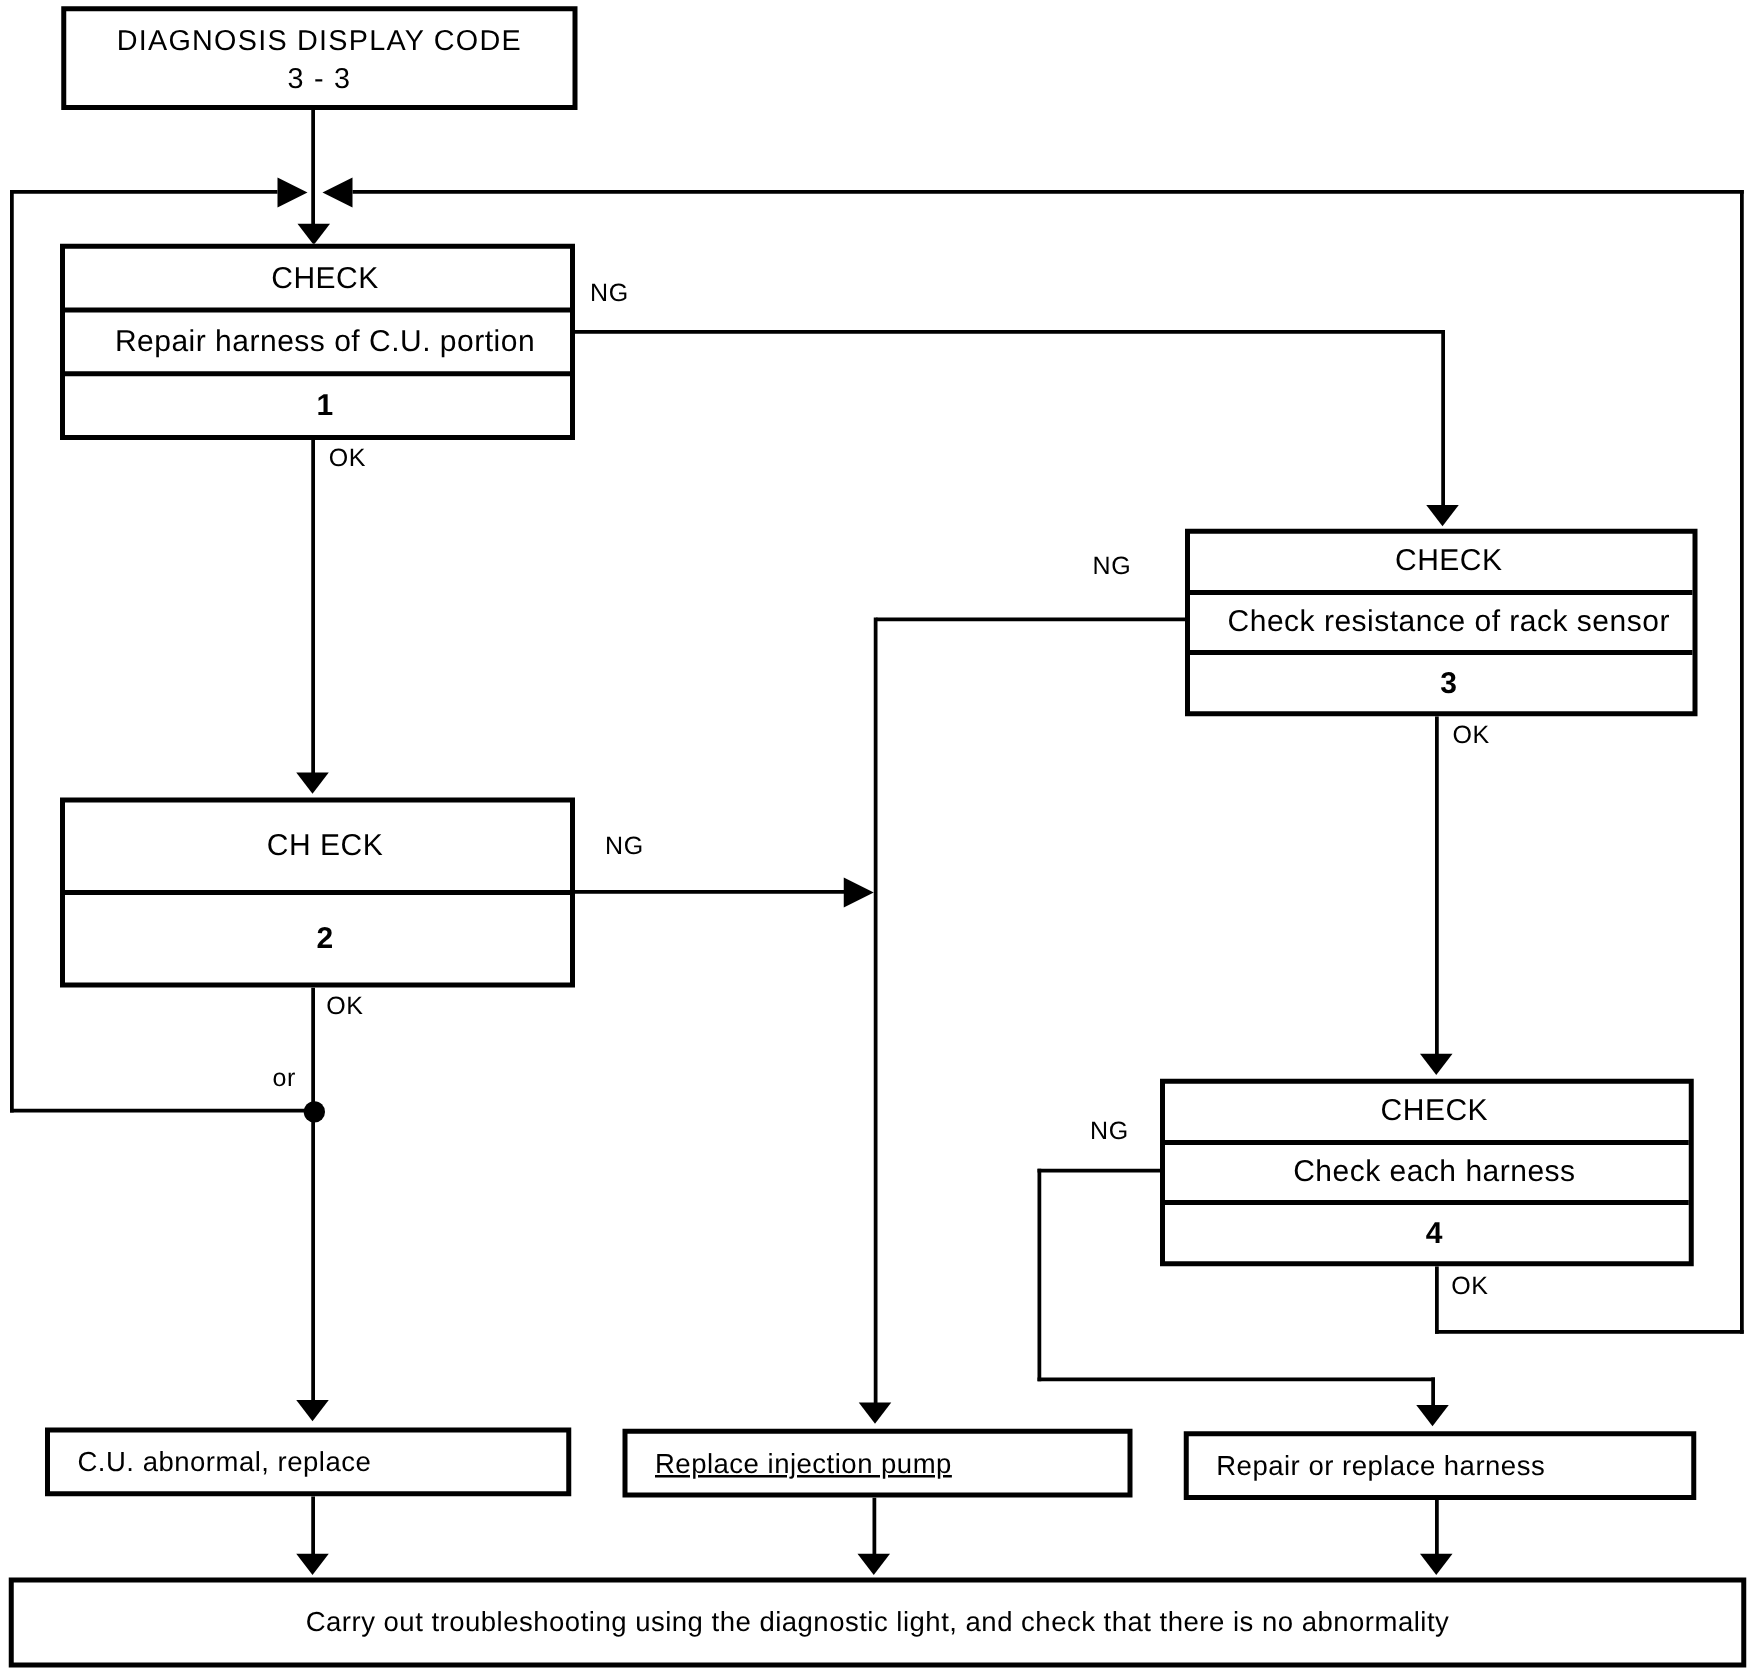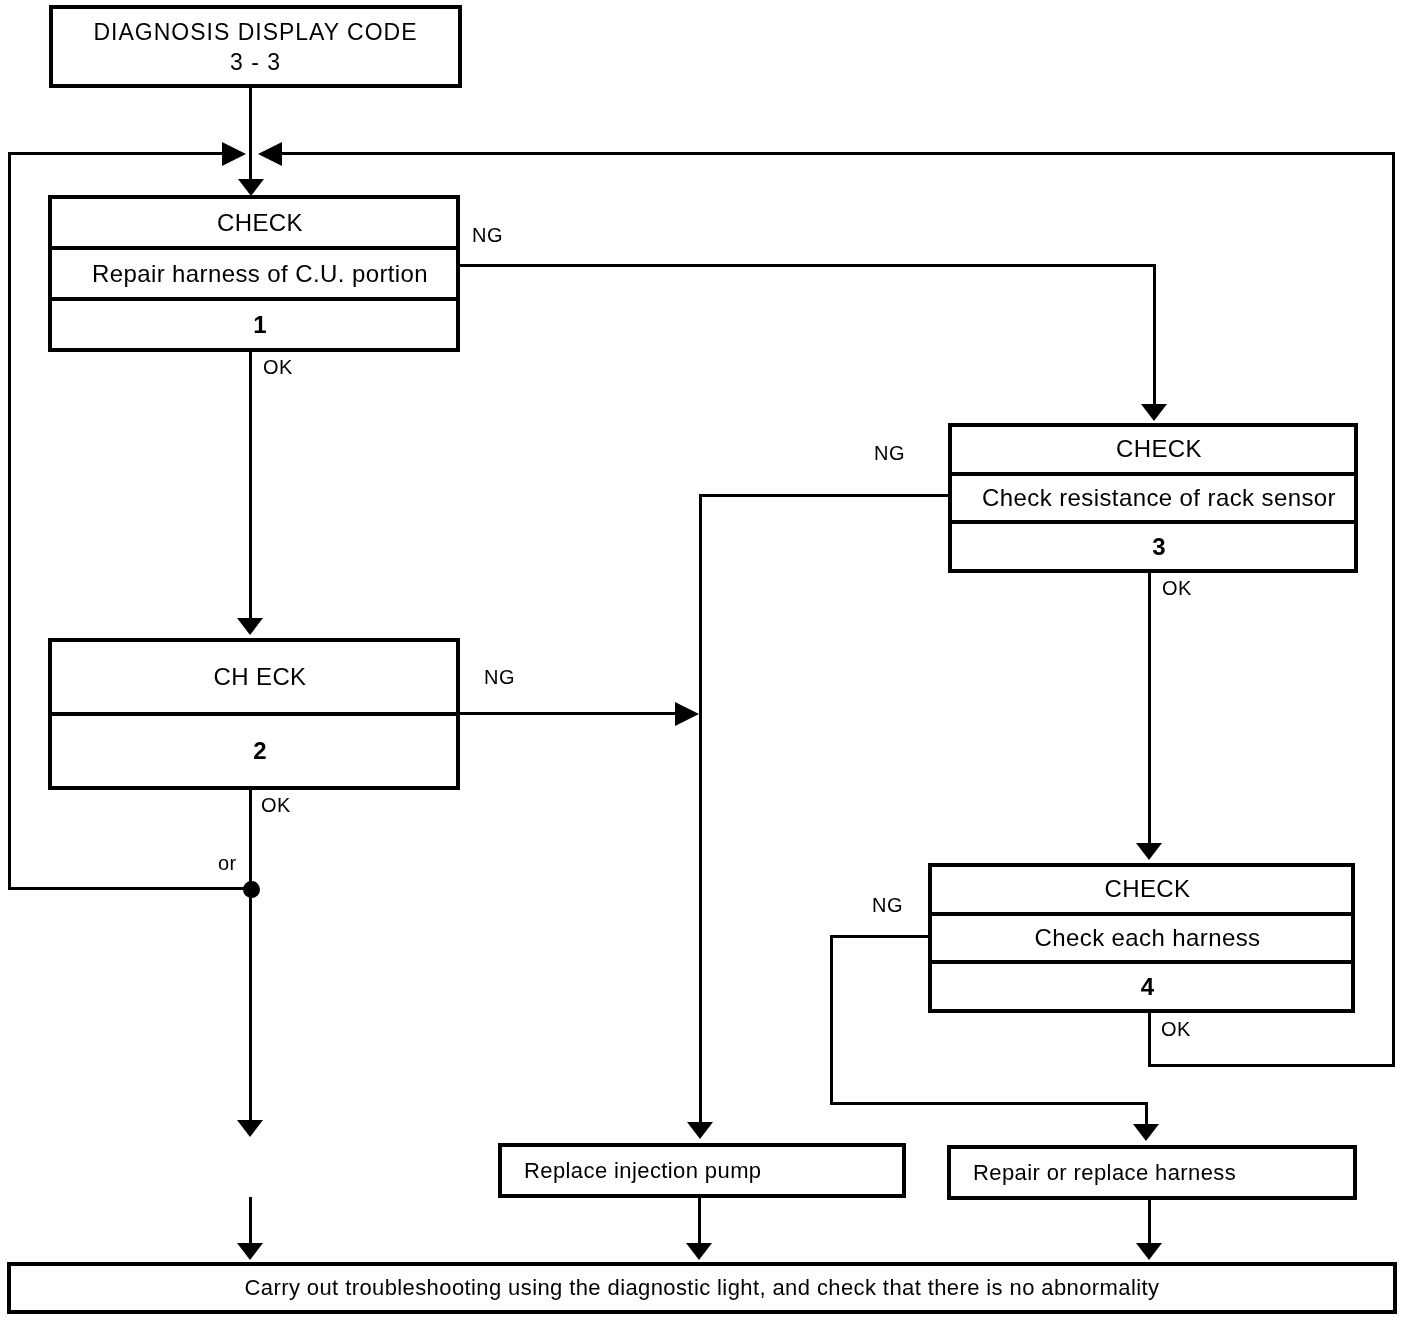--- a/index.html
+++ b/index.html
@@ -119,26 +119,29 @@
     <div class="check-row sep">CH ECK</div>
     <div class="check-row check-num">2</div>
   </div>
 
   <div class="box check-box" style="left:928px;top:863px;width:427px;height:150px;">
     <div class="check-row sep">CHECK</div>
     <div class="check-row sep">Check each harness</div>
     <div class="check-row check-num">4</div>
   </div>
 
+  <div class="box action-box" style="left:36px;top:1142px;width:421px;height:55px;">
+    <span>C.U. abnormal, replace</span>
+  </div>
 
-  <div class="box action-box" style="left:498px;top:1143px;width:408px;height:55px;">
+  <div class="box action-box" style="left:498px;top:1143px;width:408px;height:55px;text-decoration:underline;">
     <span>Replace injection pump</span>
   </div>
 
   <div class="box action-box" style="left:947px;top:1145px;width:410px;height:55px;">
     <span>Repair or replace harness</span>
   </div>
 
-  <div class="box footer-box" style="left:7px;top:1262px;width:1390px;height:52px;">
+  <div class="box footer-box" style="left:7px;top:1262px;width:1390px;height:72px;">
     <span>Carry out troubleshooting using the diagnostic light, and check that there is no abnormality</span>
   </div>
 
 </div>
 
 </body></html>

